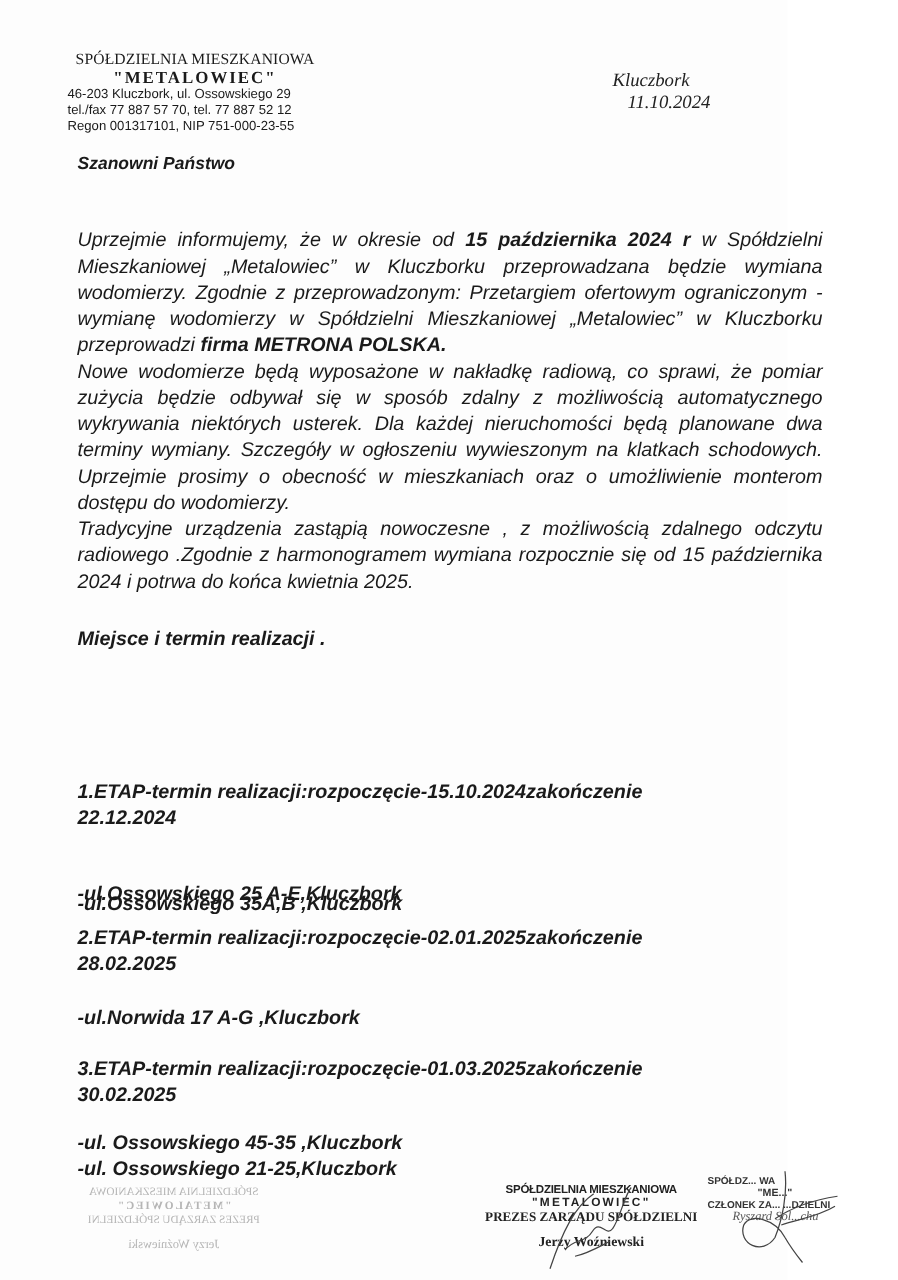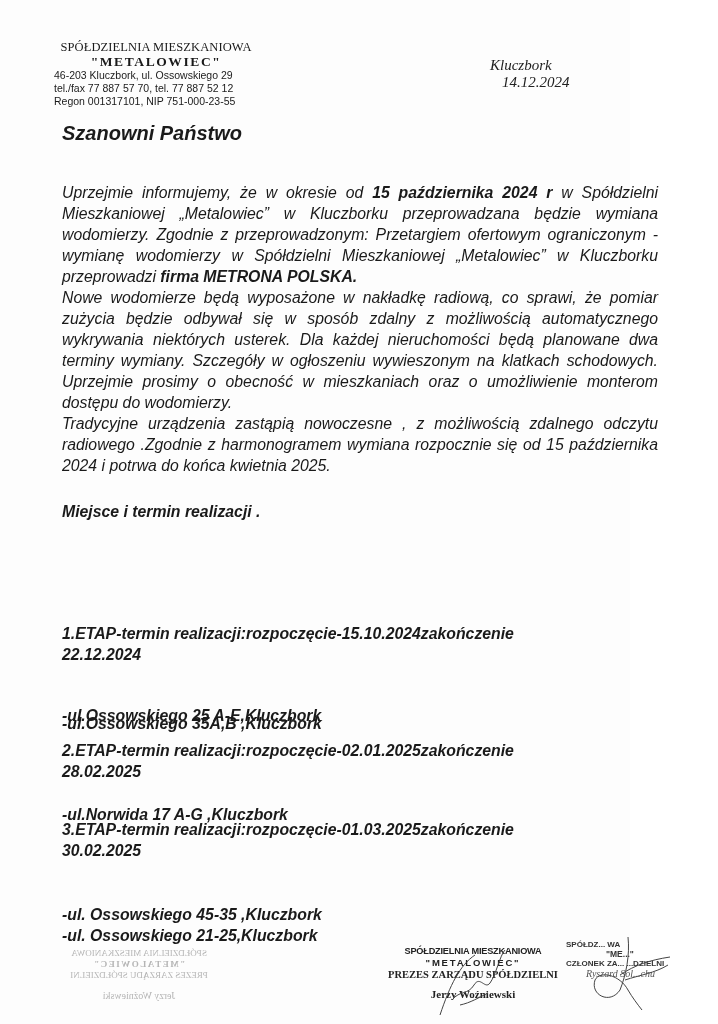--- a/index.html
+++ b/index.html
@@ -8,21 +8,21 @@
 
     .letterhead { position: absolute; left: 46px; top: 40px; width: 220px; text-align: center; }
     .lh-name { font-family: "Liberation Serif", serif; font-size: 12.5px; letter-spacing: 0.1px; line-height: 14px; }
     .lh-brand { font-family: "Liberation Serif", serif; font-size: 13.5px; font-weight: bold; letter-spacing: 1.6px; line-height: 15px; }
     .lh-line { font-family: "Liberation Sans", sans-serif; font-size: 10.5px; line-height: 13px; text-align: left; padding-left: 8px; }
 
     .date-place { position: absolute; left: 490px; top: 57px; font-family: "Liberation Serif", serif; font-style: italic; font-size: 15px; color: #222; }
     .date-place span { margin-left: 12px; }
 
     .content { position: absolute; left: 62px; width: 596px; font-family: "Liberation Sans", sans-serif; font-style: italic; font-size: 15.8px; line-height: 21px; }
-    .greeting { position: absolute; left: 62px; top: 122px; font-family: "Liberation Sans", sans-serif; font-style: italic; font-weight: bold; font-size: 20px; }
+    .greeting { position: absolute; left: 62px; top: 122px; font-family: "Liberation Sans", sans-serif; font-style: italic; font-weight: bold; font-size: 14px; }
 
     .para { text-align: justify; margin: 0; }
     .b { font-weight: bold; }
 
     .section-title { position: absolute; left: 62px; top: 503px; font-family: "Liberation Sans", sans-serif; font-style: italic; font-weight: bold; font-size: 15.8px; }
 
     .stage { position: absolute; left: 62px; width: 596px; font-family: "Liberation Sans", sans-serif; font-style: italic; font-weight: bold; font-size: 15.8px; line-height: 21px; }
     .stage-head { display: flex; justify-content: flex-start; }
     .addr { font-family: "Liberation Sans", sans-serif; font-style: italic; font-weight: bold; font-size: 15.8px; line-height: 21px; position: absolute; left: 62px; }
 
@@ -53,21 +53,21 @@
   <div class="letterhead">
     <div class="lh-name">SPÓŁDZIELNIA MIESZKANIOWA</div>
     <div class="lh-brand">"METALOWIEC"</div>
     <div class="lh-line">46-203 Kluczbork, ul. Ossowskiego 29</div>
     <div class="lh-line">tel./fax 77 887 57 70, tel. 77 887 52 12</div>
     <div class="lh-line">Regon 001317101, NIP 751-000-23-55</div>
   </div>
 
   <div class="date-place">
     <span style="margin-left:0">Kluczbork</span>
-    <span>14.12.2024</span>
+    <span>11.10.2024</span>
   </div>
 
   <div class="greeting">Szanowni Państwo</div>
 
   <div class="content" style="top:182px;">
     <p class="para"><span>Uprzejmie informujemy, że w okresie od </span><span class="b">15 października 2024 r</span><span> w Spółdzielni Mieszkaniowej „Metalowiec” w Kluczborku  przeprowadzana będzie wymiana wodomierzy. Zgodnie z przeprowadzonym: Przetargiem ofertowym ograniczonym -wymianę wodomierzy w Spółdzielni Mieszkaniowej „Metalowiec” w Kluczborku przeprowadzi </span><span class="b">firma METRONA POLSKA.</span></p>
     <p class="para">Nowe wodomierze będą wyposażone w nakładkę radiową, co sprawi, że pomiar zużycia będzie odbywał się w sposób zdalny z możliwością automatycznego wykrywania niektórych usterek. Dla każdej nieruchomości będą planowane dwa terminy wymiany. Szczegóły w ogłoszeniu wywieszonym na klatkach schodowych. Uprzejmie prosimy o obecność w mieszkaniach oraz o umożliwienie monterom dostępu do wodomierzy.</p>
     <p class="para">Tradycyjne urządzenia zastąpią nowoczesne , z możliwością zdalnego odczytu radiowego .Zgodnie z  harmonogramem wymiana rozpocznie  się od 15 października 2024  i potrwa do końca kwietnia 2025.</p>
   </div>
 
@@ -96,21 +96,21 @@
       <span>-</span>
       <span>termin realizacji:rozpoczęcie</span>
       <span>-</span>
       <span>02.01.2025</span>
       <span>zakończenie</span>
     </div>
     <div>28.02.2025</div>
   </div>
   <div class="addr" style="top:804px;">-ul.Norwida 17 A-G ,Kluczbork</div>
 
-  <div class="stage" style="top:819px;">
+  <div class="stage" style="top:845px;">
     <div class="stage-head">
       <span>3.ETAP</span>
       <span>-</span>
       <span>termin realizacji:rozpoczęcie</span>
       <span>-</span>
       <span>01.03.2025</span>
       <span>zakończenie</span>
     </div>
     <div>30.02.2025</div>
   </div>

